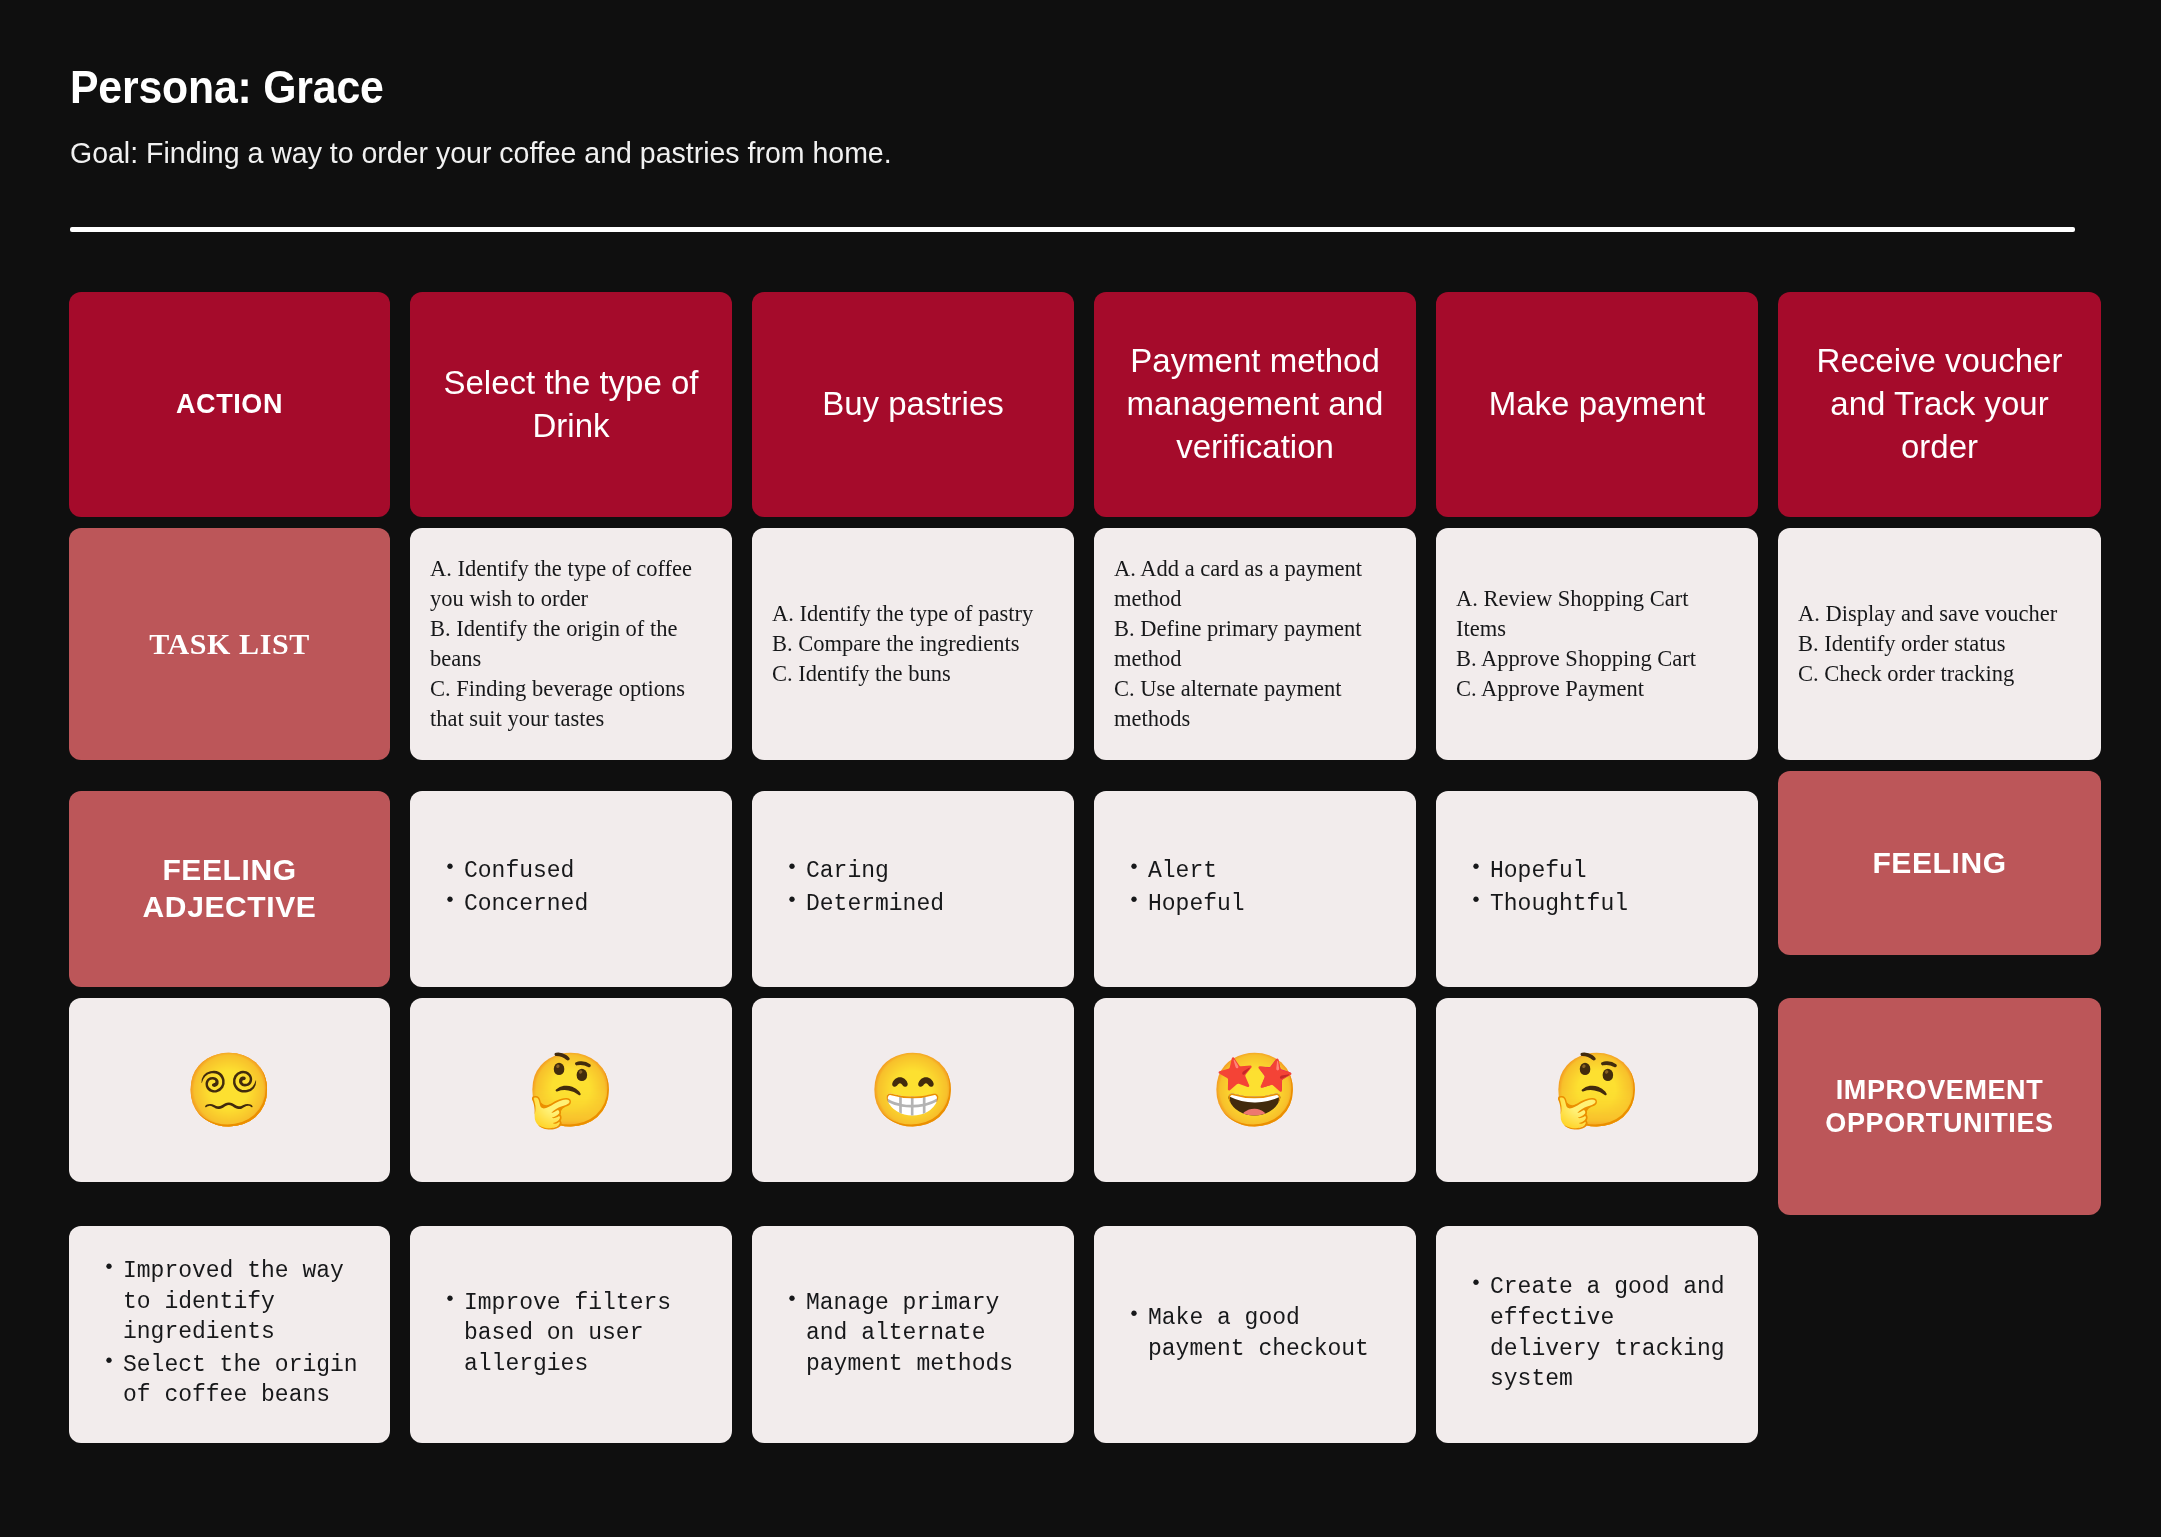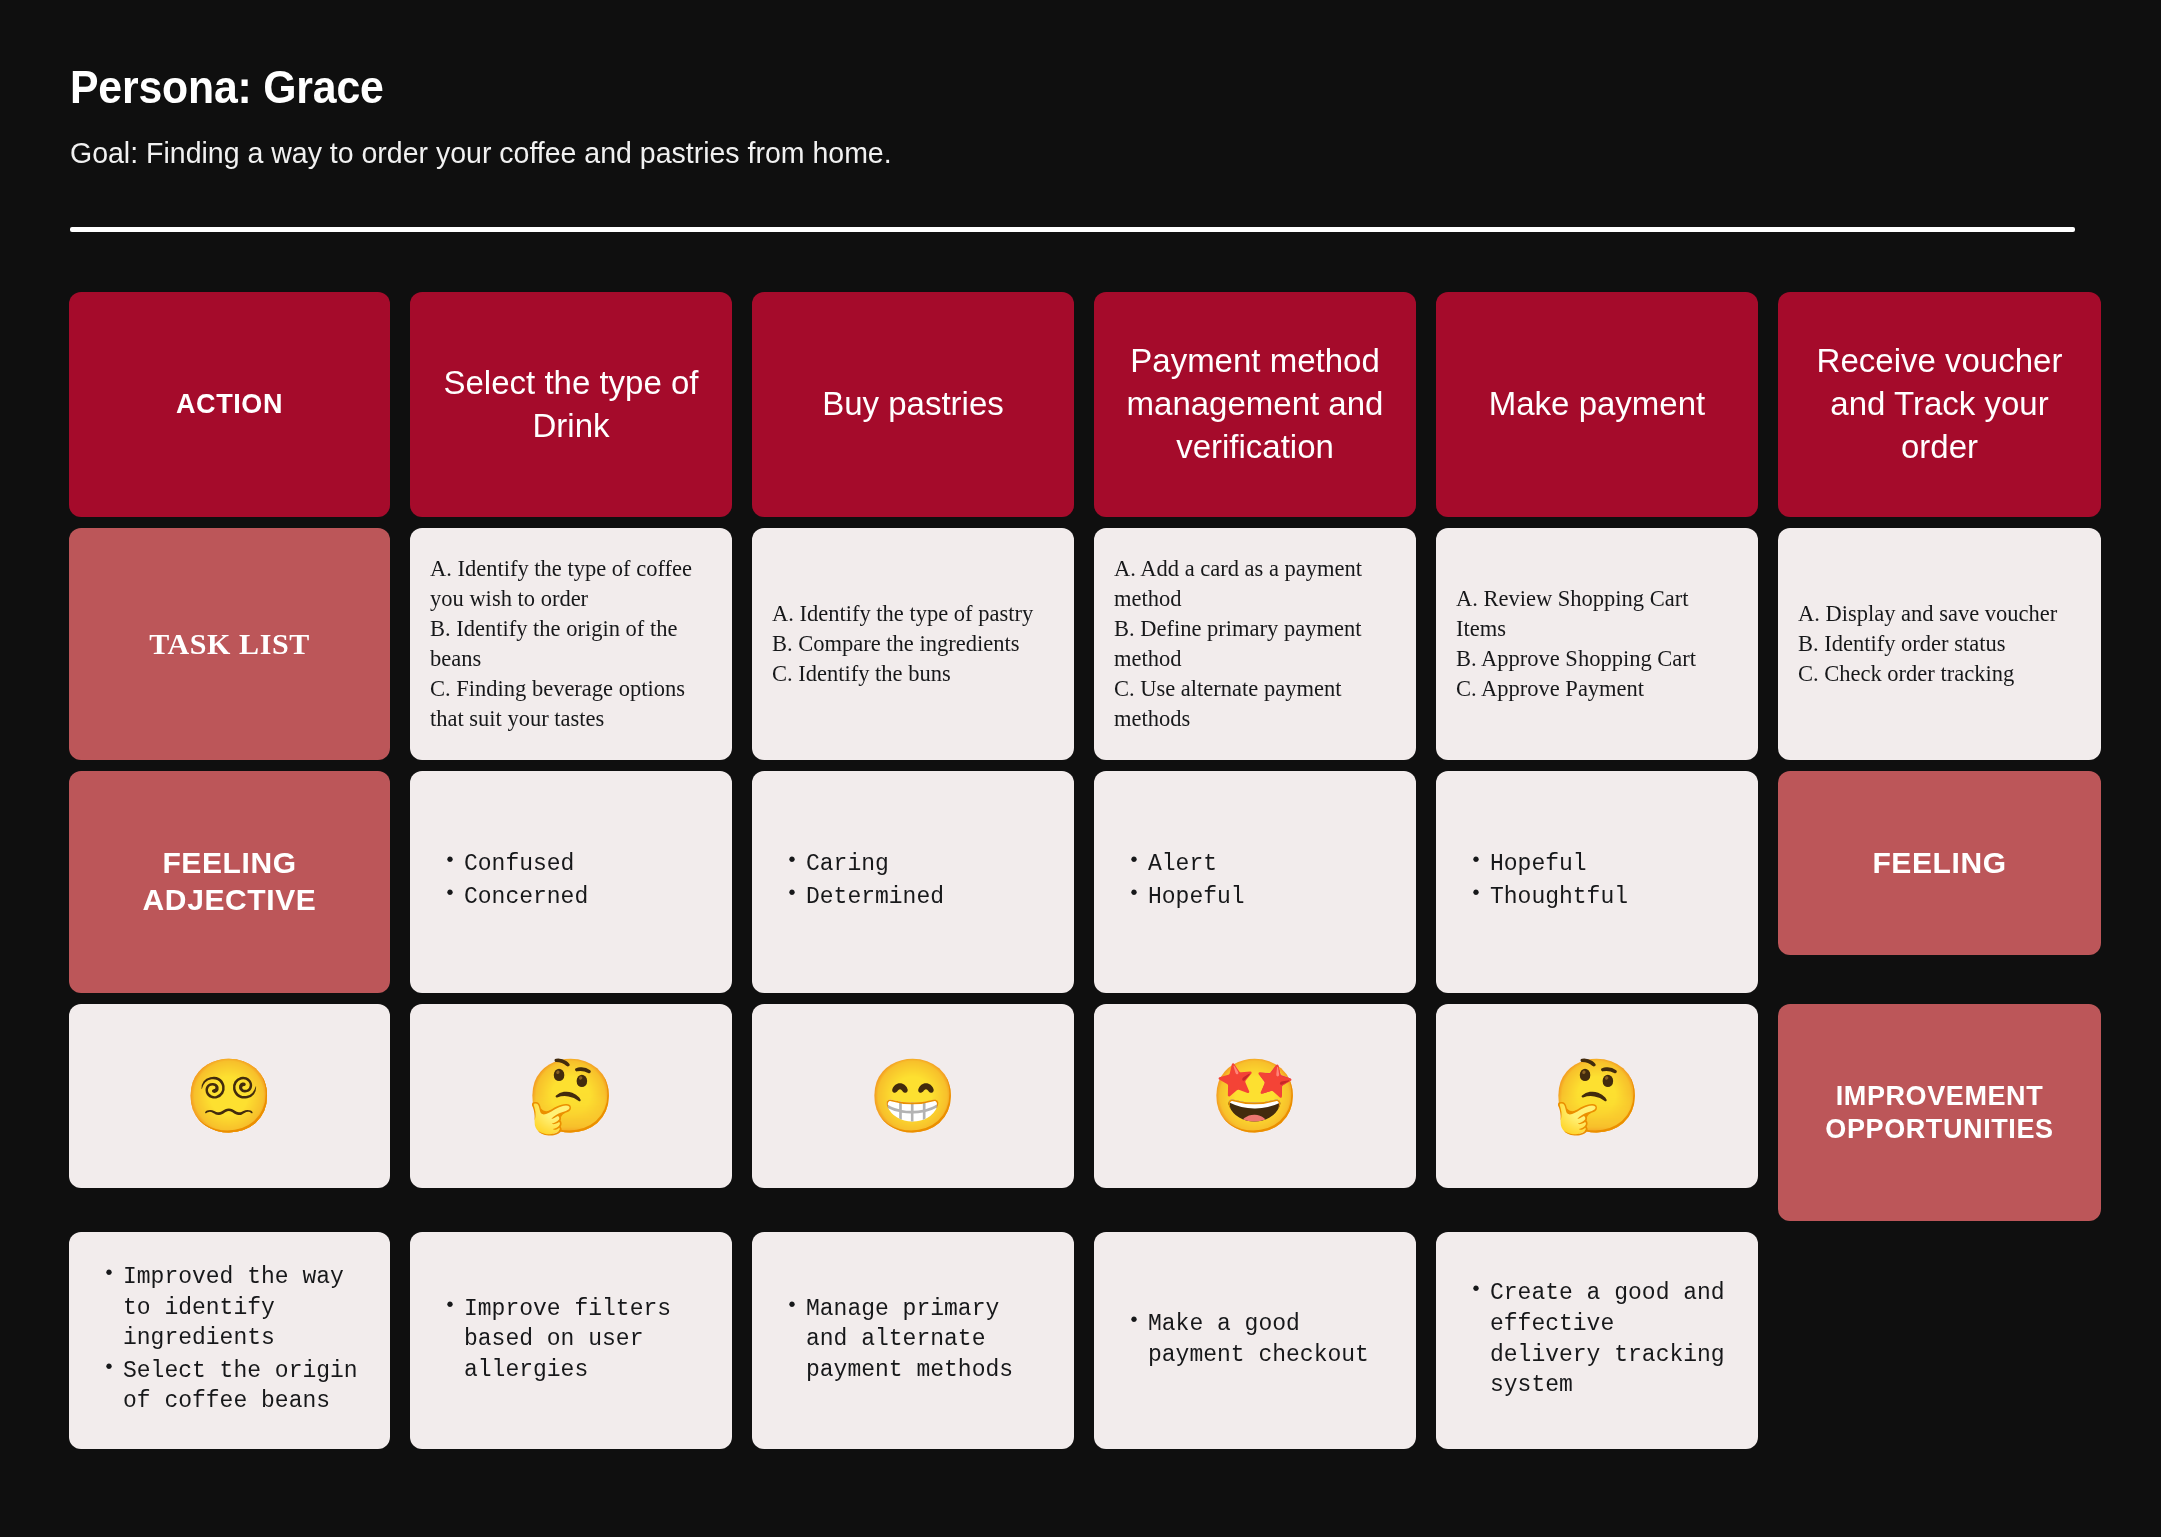--- a/index.html
+++ b/index.html
@@ -52,21 +52,21 @@
   }
   .cell {
     border-radius:12px;
     display:flex;
     overflow:hidden;
   }
 
   
   .r-action   { height:225px; }
   .r-task     { height:232px;font-family:Liberation Serif, serif; }
-  .r-feeladj  { height:222px; }
+  .r-feeladj  { height:196px;margin-top:20px; }
   .r-feeling  { height:184px; }
   .r-improve  { height:217px; }
 
   
   .label-cell {
     align-items:center;
     justify-content:center;
     text-align:center;
     color:#FFFFFF;
     font-weight:700;

